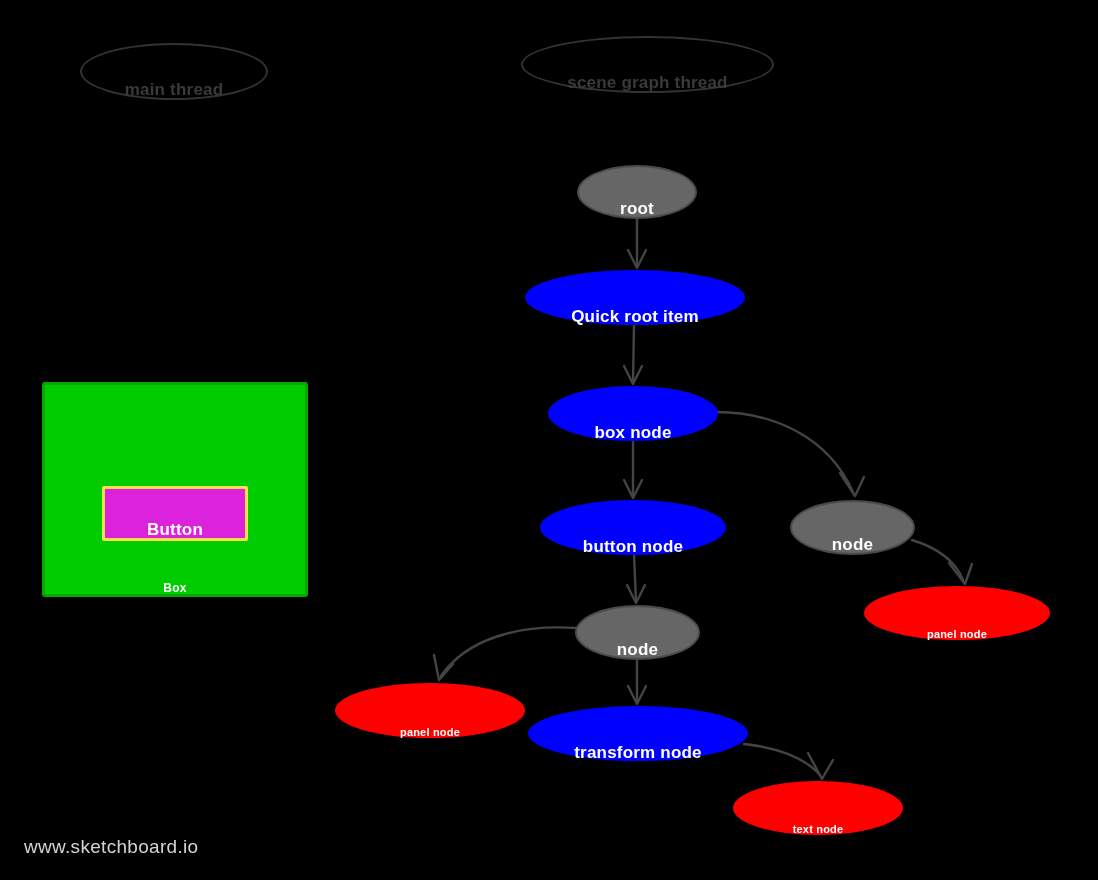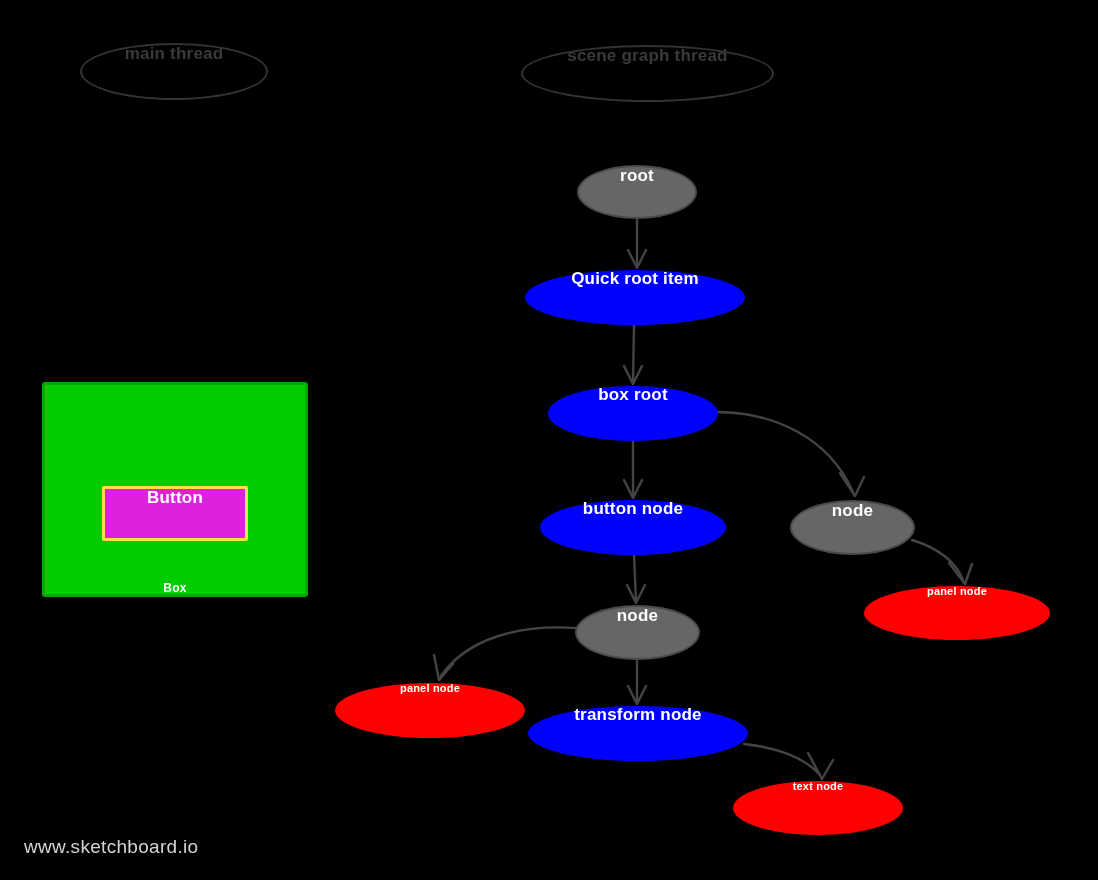--- a/index.html
+++ b/index.html
@@ -22,21 +22,21 @@
     position: absolute;
     left: 0;
     top: 0;
     width: 1098px;
     height: 880px;
     pointer-events: none;
   }
   .node {
     position: absolute;
     display: flex;
-    align-items: flex-start;
+    align-items: flex-end;
     justify-content: center;
     box-sizing: border-box;
     color: #ffffff;
     font-weight: bold;
     letter-spacing: 0.2px;
     text-align: center;
     line-height: 1;
   }
   .ellipse {
     border-radius: 50%;
@@ -139,42 +139,42 @@
         <path d="M808,753 L822,779 L833,760"></path>
       </g>
 
     </g>
   </svg>
 
   <div class="node ellipse swimlane" style="left:80px; top:43px; width:188px; height:57px;">
     <span>main thread</span>
   </div>
 
-  <div class="node ellipse swimlane" style="left:521px; top:45px; width:253px; height:57px;">
+  <div class="node ellipse swimlane" style="left:521px; top:36px; width:253px; height:57px;">
     <span>scene graph thread</span>
   </div>
 
   <div class="node box-shape" style="left:42px; top:382px; width:266px; height:215px;">
     <span>Box</span>
   </div>
 
   <div class="node button-shape" style="left:102px; top:486px; width:146px; height:55px;">
     <span>Button</span>
   </div>
 
   <div class="node ellipse blue-node" style="left:525px; top:270px; width:220px; height:55px;">
     <span>Quick root item</span>
   </div>
 
   <div class="node ellipse gray-node" style="left:577px; top:165px; width:120px; height:54px;">
     <span>root</span>
   </div>
 
   <div class="node ellipse blue-node" style="left:548px; top:386px; width:170px; height:55px;">
-    <span>box root</span>
+    <span>box node</span>
   </div>
 
   <div class="node ellipse blue-node" style="left:540px; top:500px; width:186px; height:55px;">
     <span>button node</span>
   </div>
 
   <div class="node ellipse gray-node" style="left:790px; top:500px; width:125px; height:55px;">
     <span>node</span>
   </div>
 

